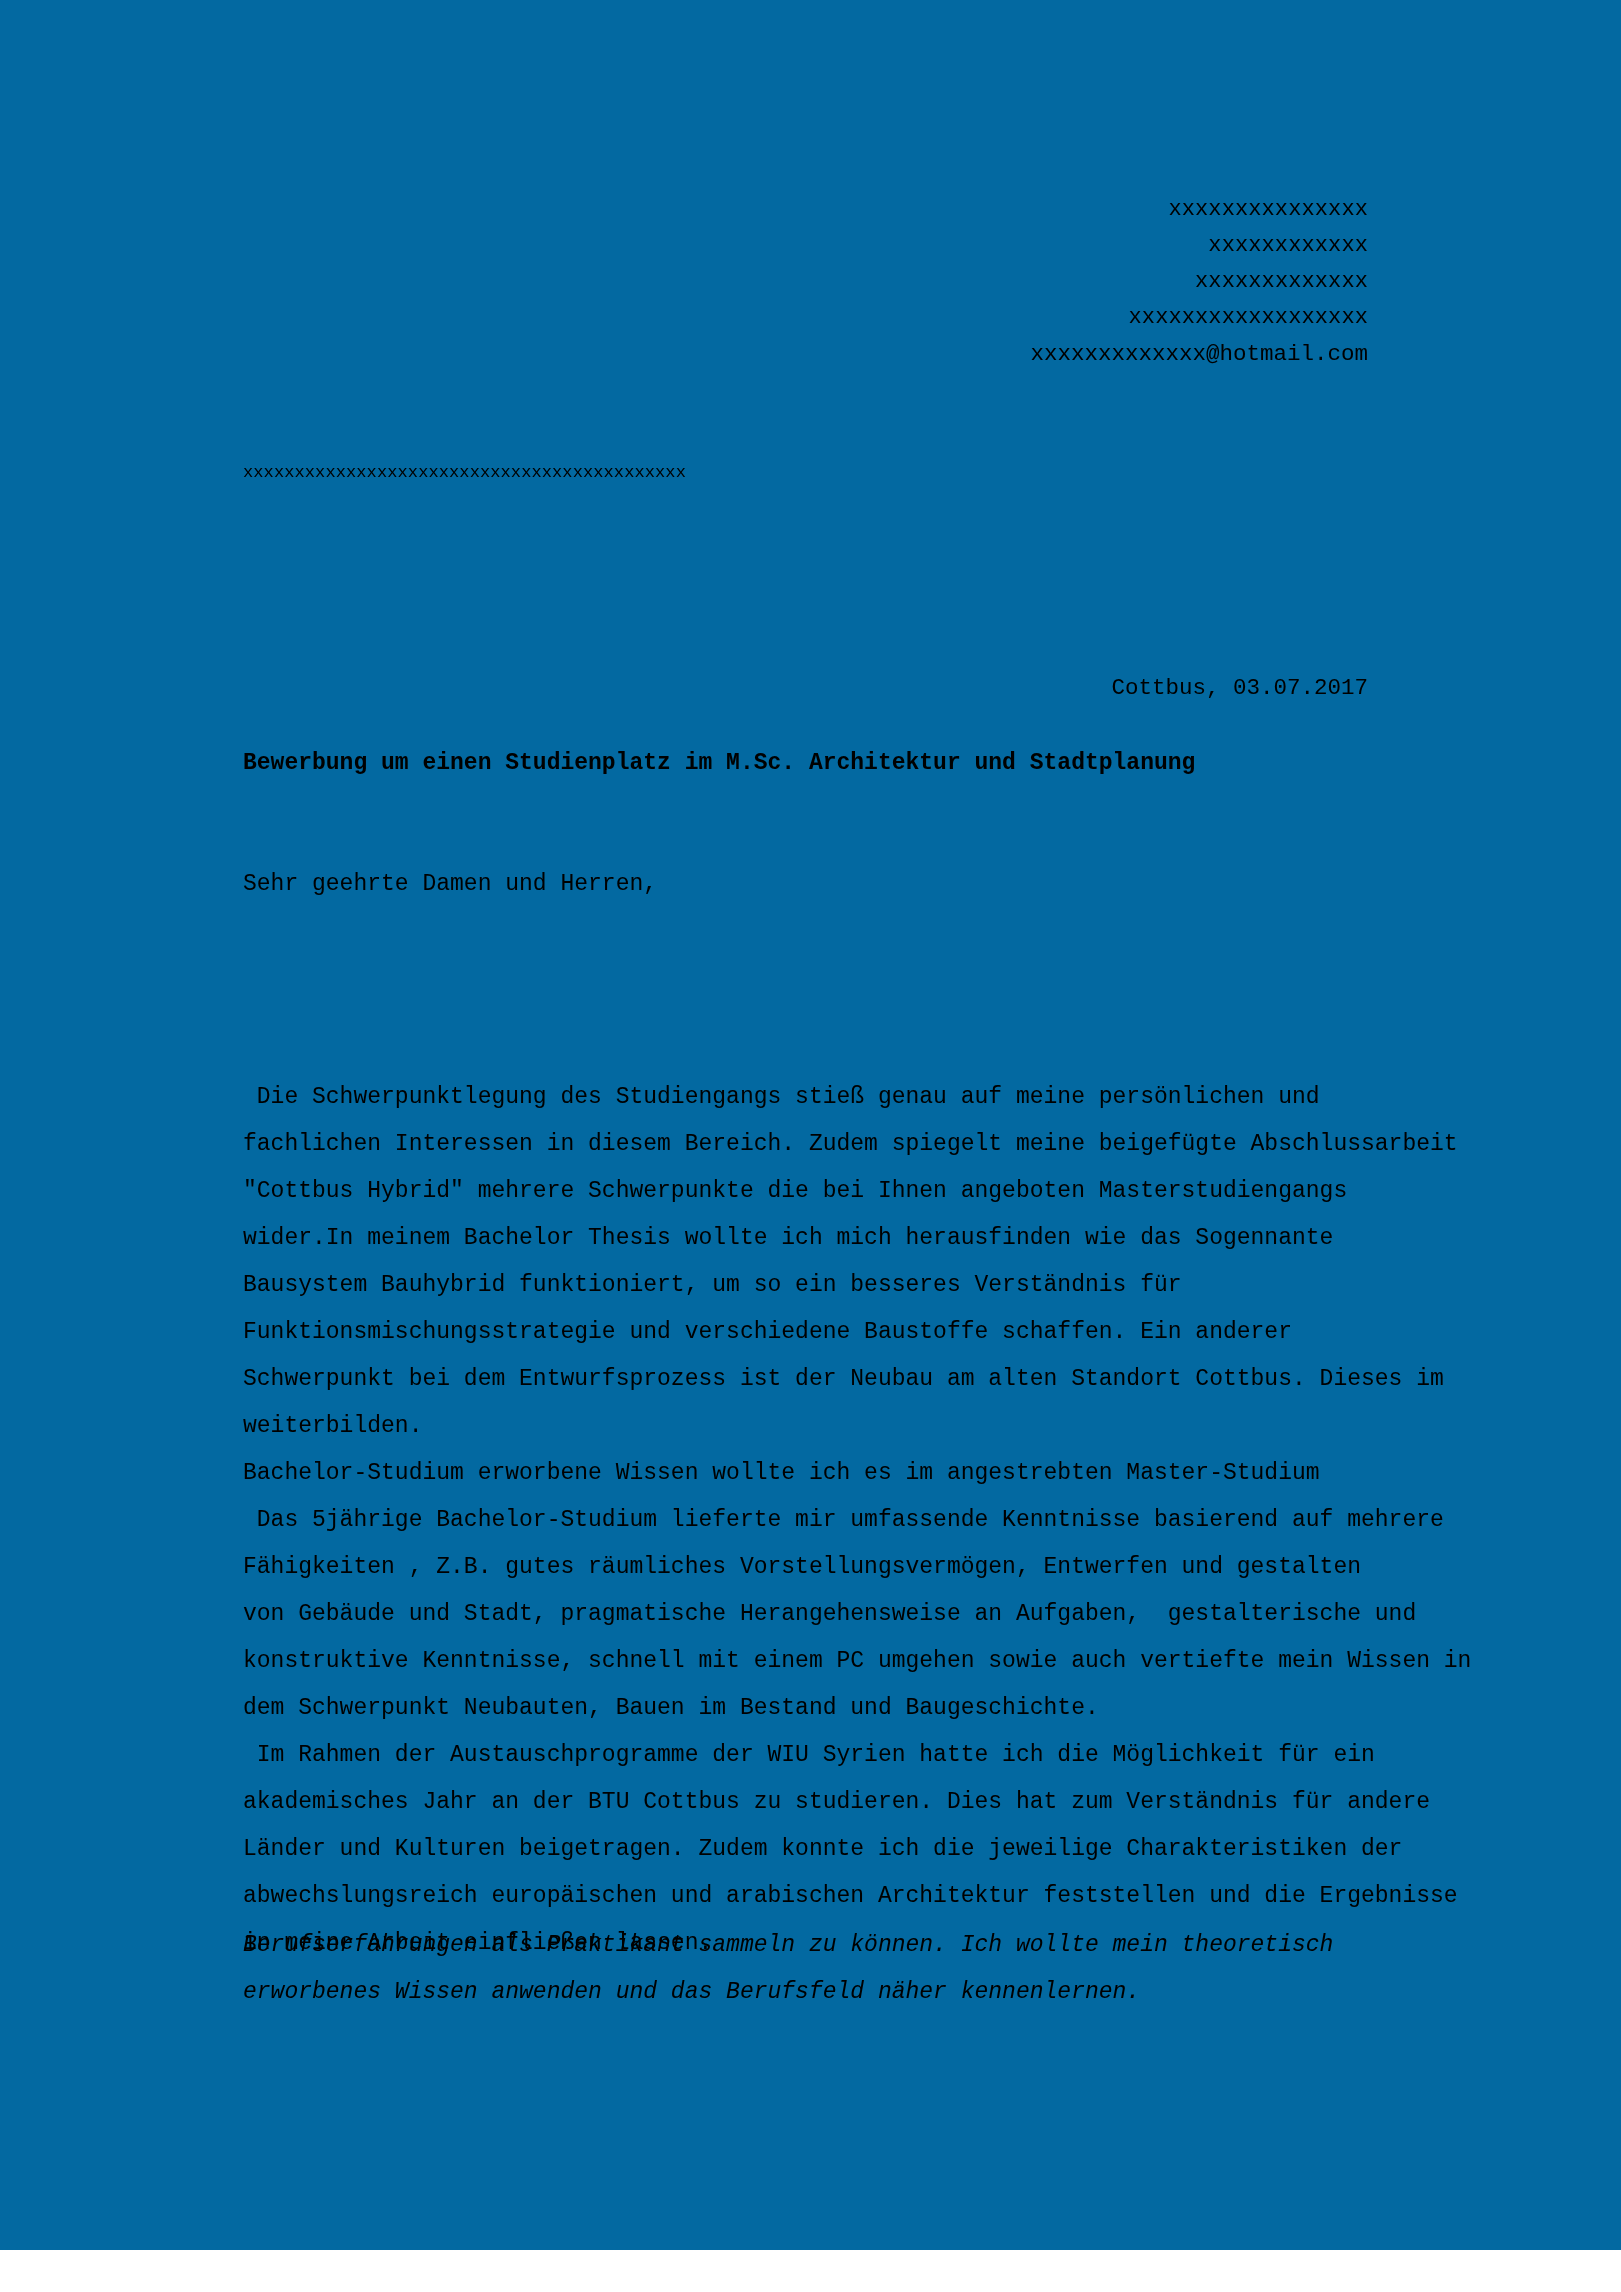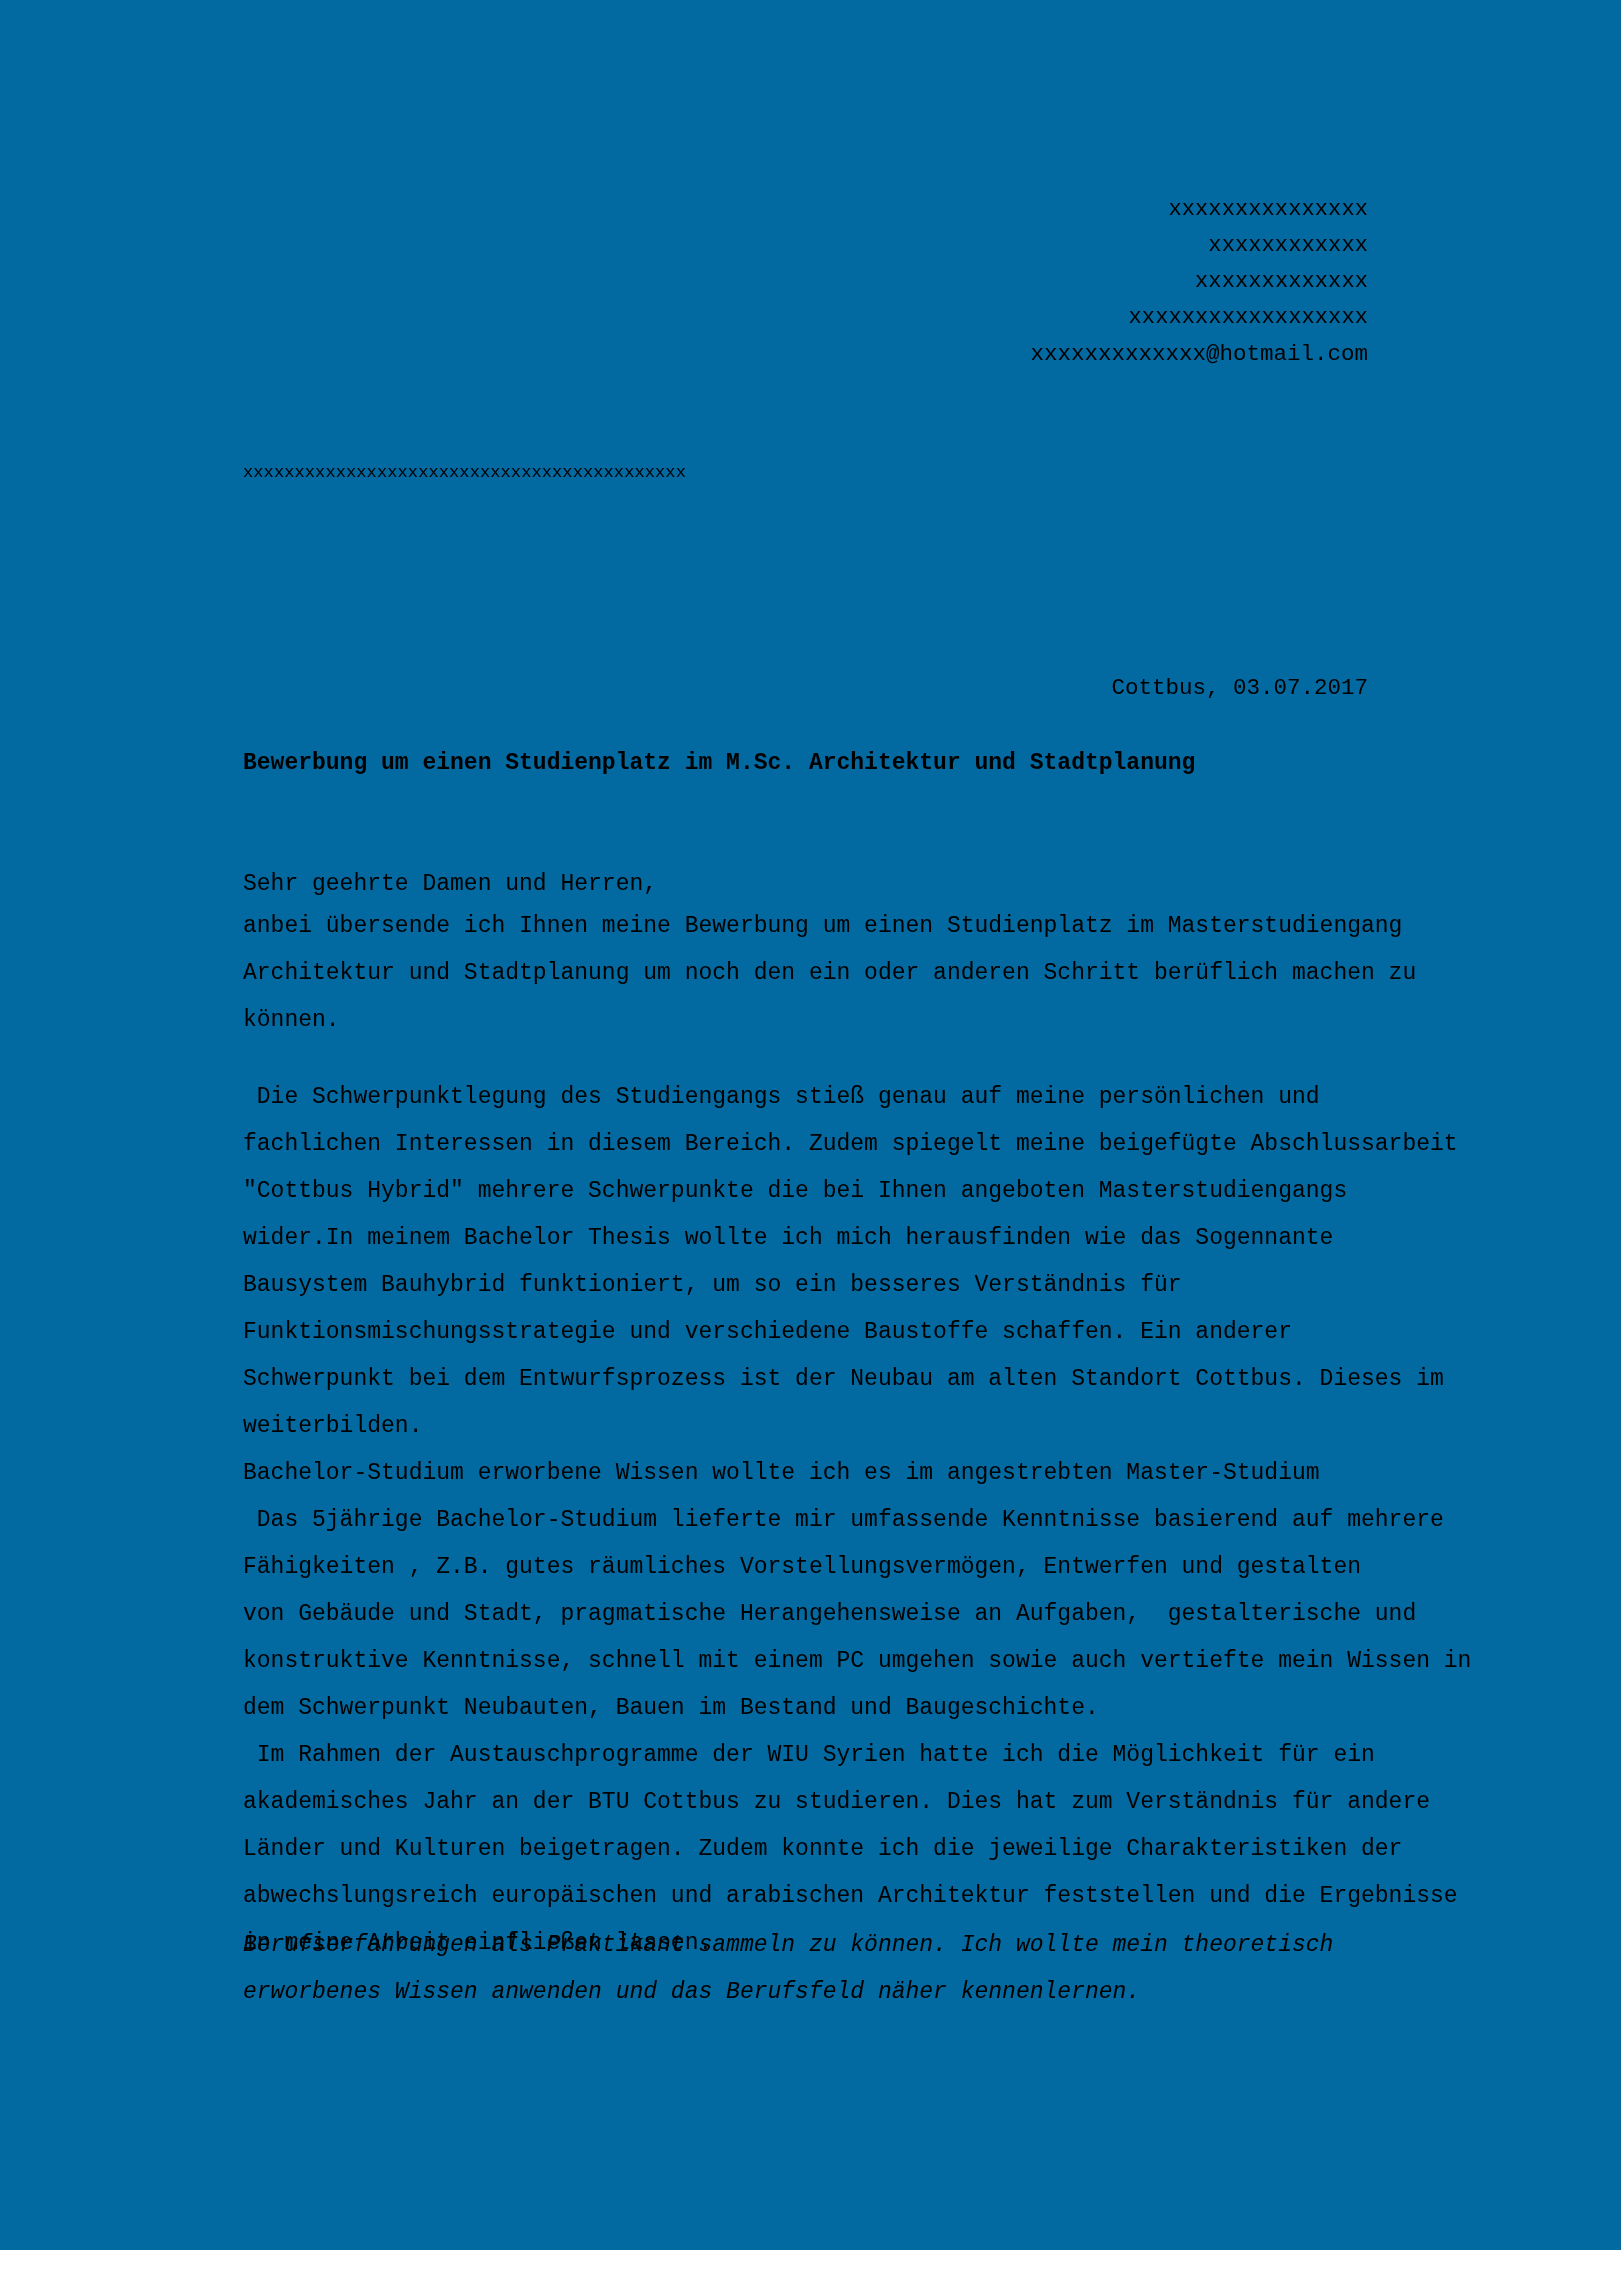--- a/index.html
+++ b/index.html
@@ -130,25 +130,20 @@
 
   <div class="return-strip">xxxxxxxxxxxxxxxxxxxxxxxxxxxxxxxxxxxxxxxxxxx</div>
 
 
   <div class="dateline">Cottbus, 03.07.2017</div>
 
   <div class="subject">Bewerbung um einen Studienplatz im M.Sc. Architektur und Stadtplanung</div>
 
   <div class="salutation">Sehr geehrte Damen und Herren,</div>
 
-  <div class="body-block" id="block-intro">
-    <div class="body-line">anbei übersende ich Ihnen meine Bewerbung um einen Studienplatz im Masterstudiengang</div>
-    <div class="body-line">Architektur und Stadtplanung um noch den ein oder anderen Schritt berüflich machen zu</div>
-    <div class="body-line">können.</div>
-  </div>
 
   <div class="body-block" id="block-main">
     <div class="body-line"> Die Schwerpunktlegung des Studiengangs stieß genau auf meine persönlichen und</div>
     <div class="body-line">fachlichen Interessen in diesem Bereich. Zudem spiegelt meine beigefügte Abschlussarbeit</div>
     <div class="body-line">"Cottbus Hybrid" mehrere Schwerpunkte die bei Ihnen angeboten Masterstudiengangs</div>
     <div class="body-line">wider.In meinem Bachelor Thesis wollte ich mich herausfinden wie das Sogennante</div>
     <div class="body-line">Bausystem Bauhybrid funktioniert, um so ein besseres Verständnis für</div>
     <div class="body-line">Funktionsmischungsstrategie und verschiedene Baustoffe schaffen. Ein anderer</div>
     <div class="body-line">Schwerpunkt bei dem Entwurfsprozess ist der Neubau am alten Standort Cottbus. Dieses im</div>
     <div class="body-line">weiterbilden.</div>

